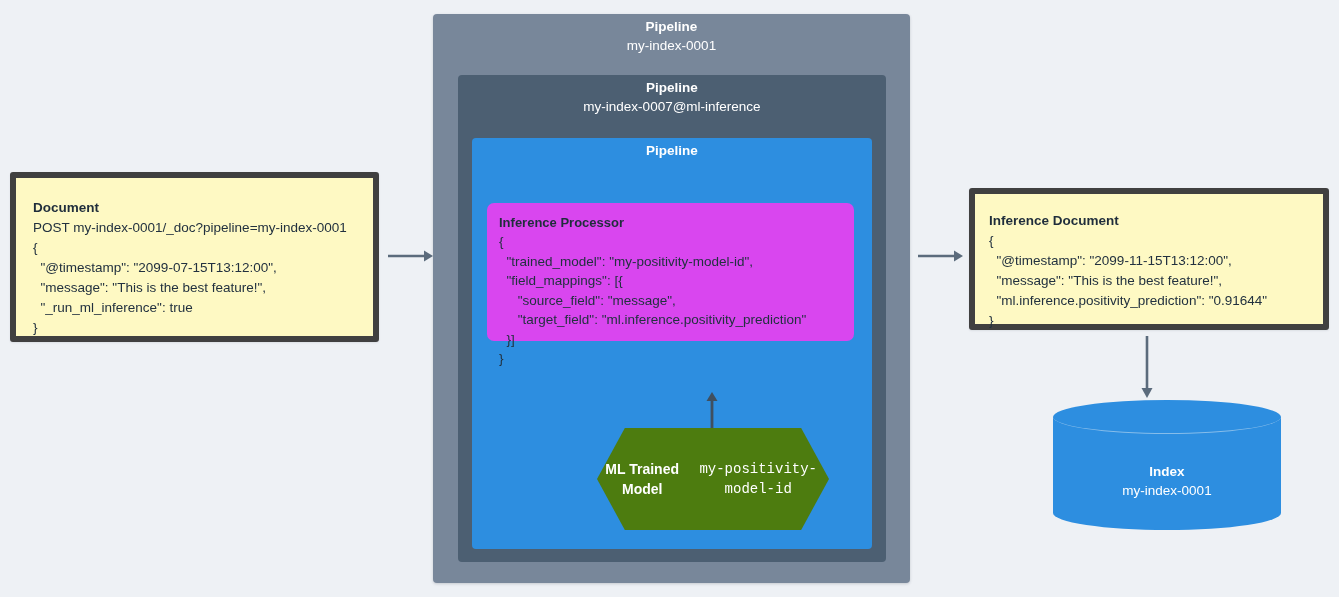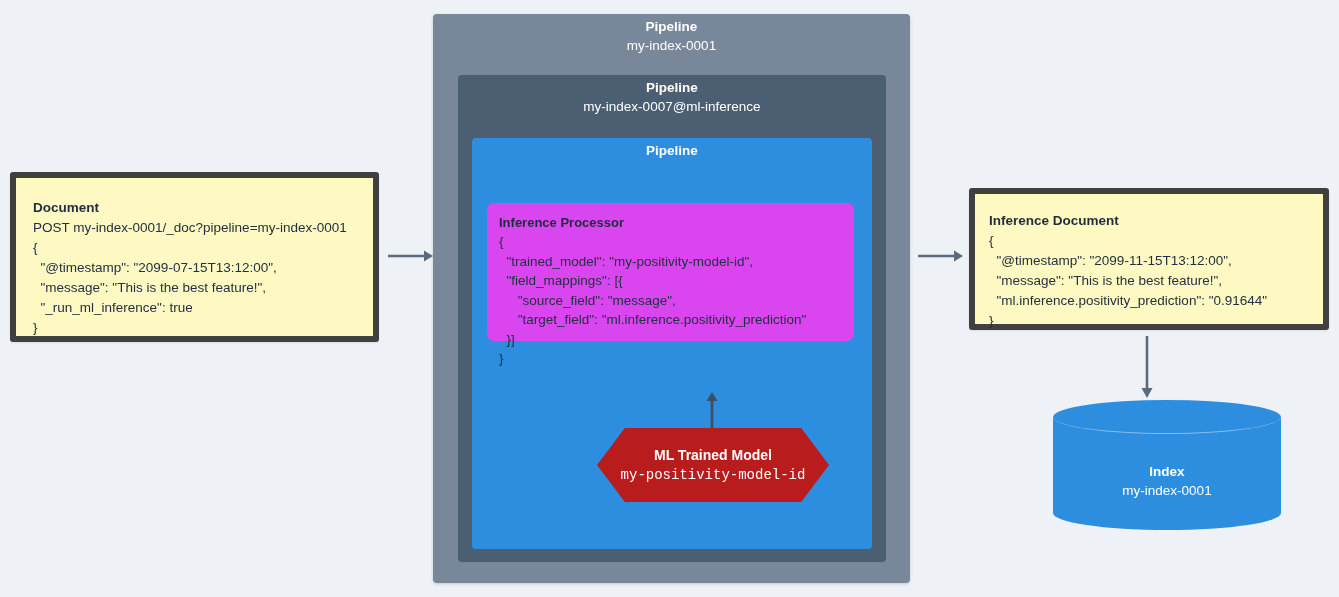--- a/index.html
+++ b/index.html
@@ -66,25 +66,25 @@
     border-radius:7px;
     box-sizing:border-box;
     padding:10px 0 0 12px;
     color:#22313f;
   }
   #processor-box .proc-title{font-weight:bold;font-size:13px;line-height:19px;color:#1f2d3b;}
   #processor-box .proc-body{font-size:13.5px;line-height:19.5px;white-space:pre;color:#22313f;}
 
   
   #ml-model-hex{
-    position:absolute;left:125px;top:290px;width:232px;height:74px;
-    background:#b91c1c;
+    position:absolute;left:125px;top:290px;width:232px;height:102px;
+    background:#4d7c0f;
     -webkit-clip-path:polygon(12% 0%,88% 0%,100% 50%,88% 100%,12% 100%,0% 50%);
     clip-path:polygon(12% 0%,88% 0%,100% 50%,88% 100%,12% 100%,0% 50%);
-    display:flex;flex-direction:column;align-items:center;justify-content:center;
+    display:flex;align-items:center;justify-content:center;
     color:#ffffff;text-align:center;
   }
   #ml-model-hex .hex-title{font-weight:bold;font-size:14px;line-height:20px;}
   #ml-model-hex .hex-sub{font-size:14px;line-height:20px;font-family:Liberation Mono, monospace;}
 
   
   .arrow{position:absolute;}
   .arrow svg{display:block;}
 
   

